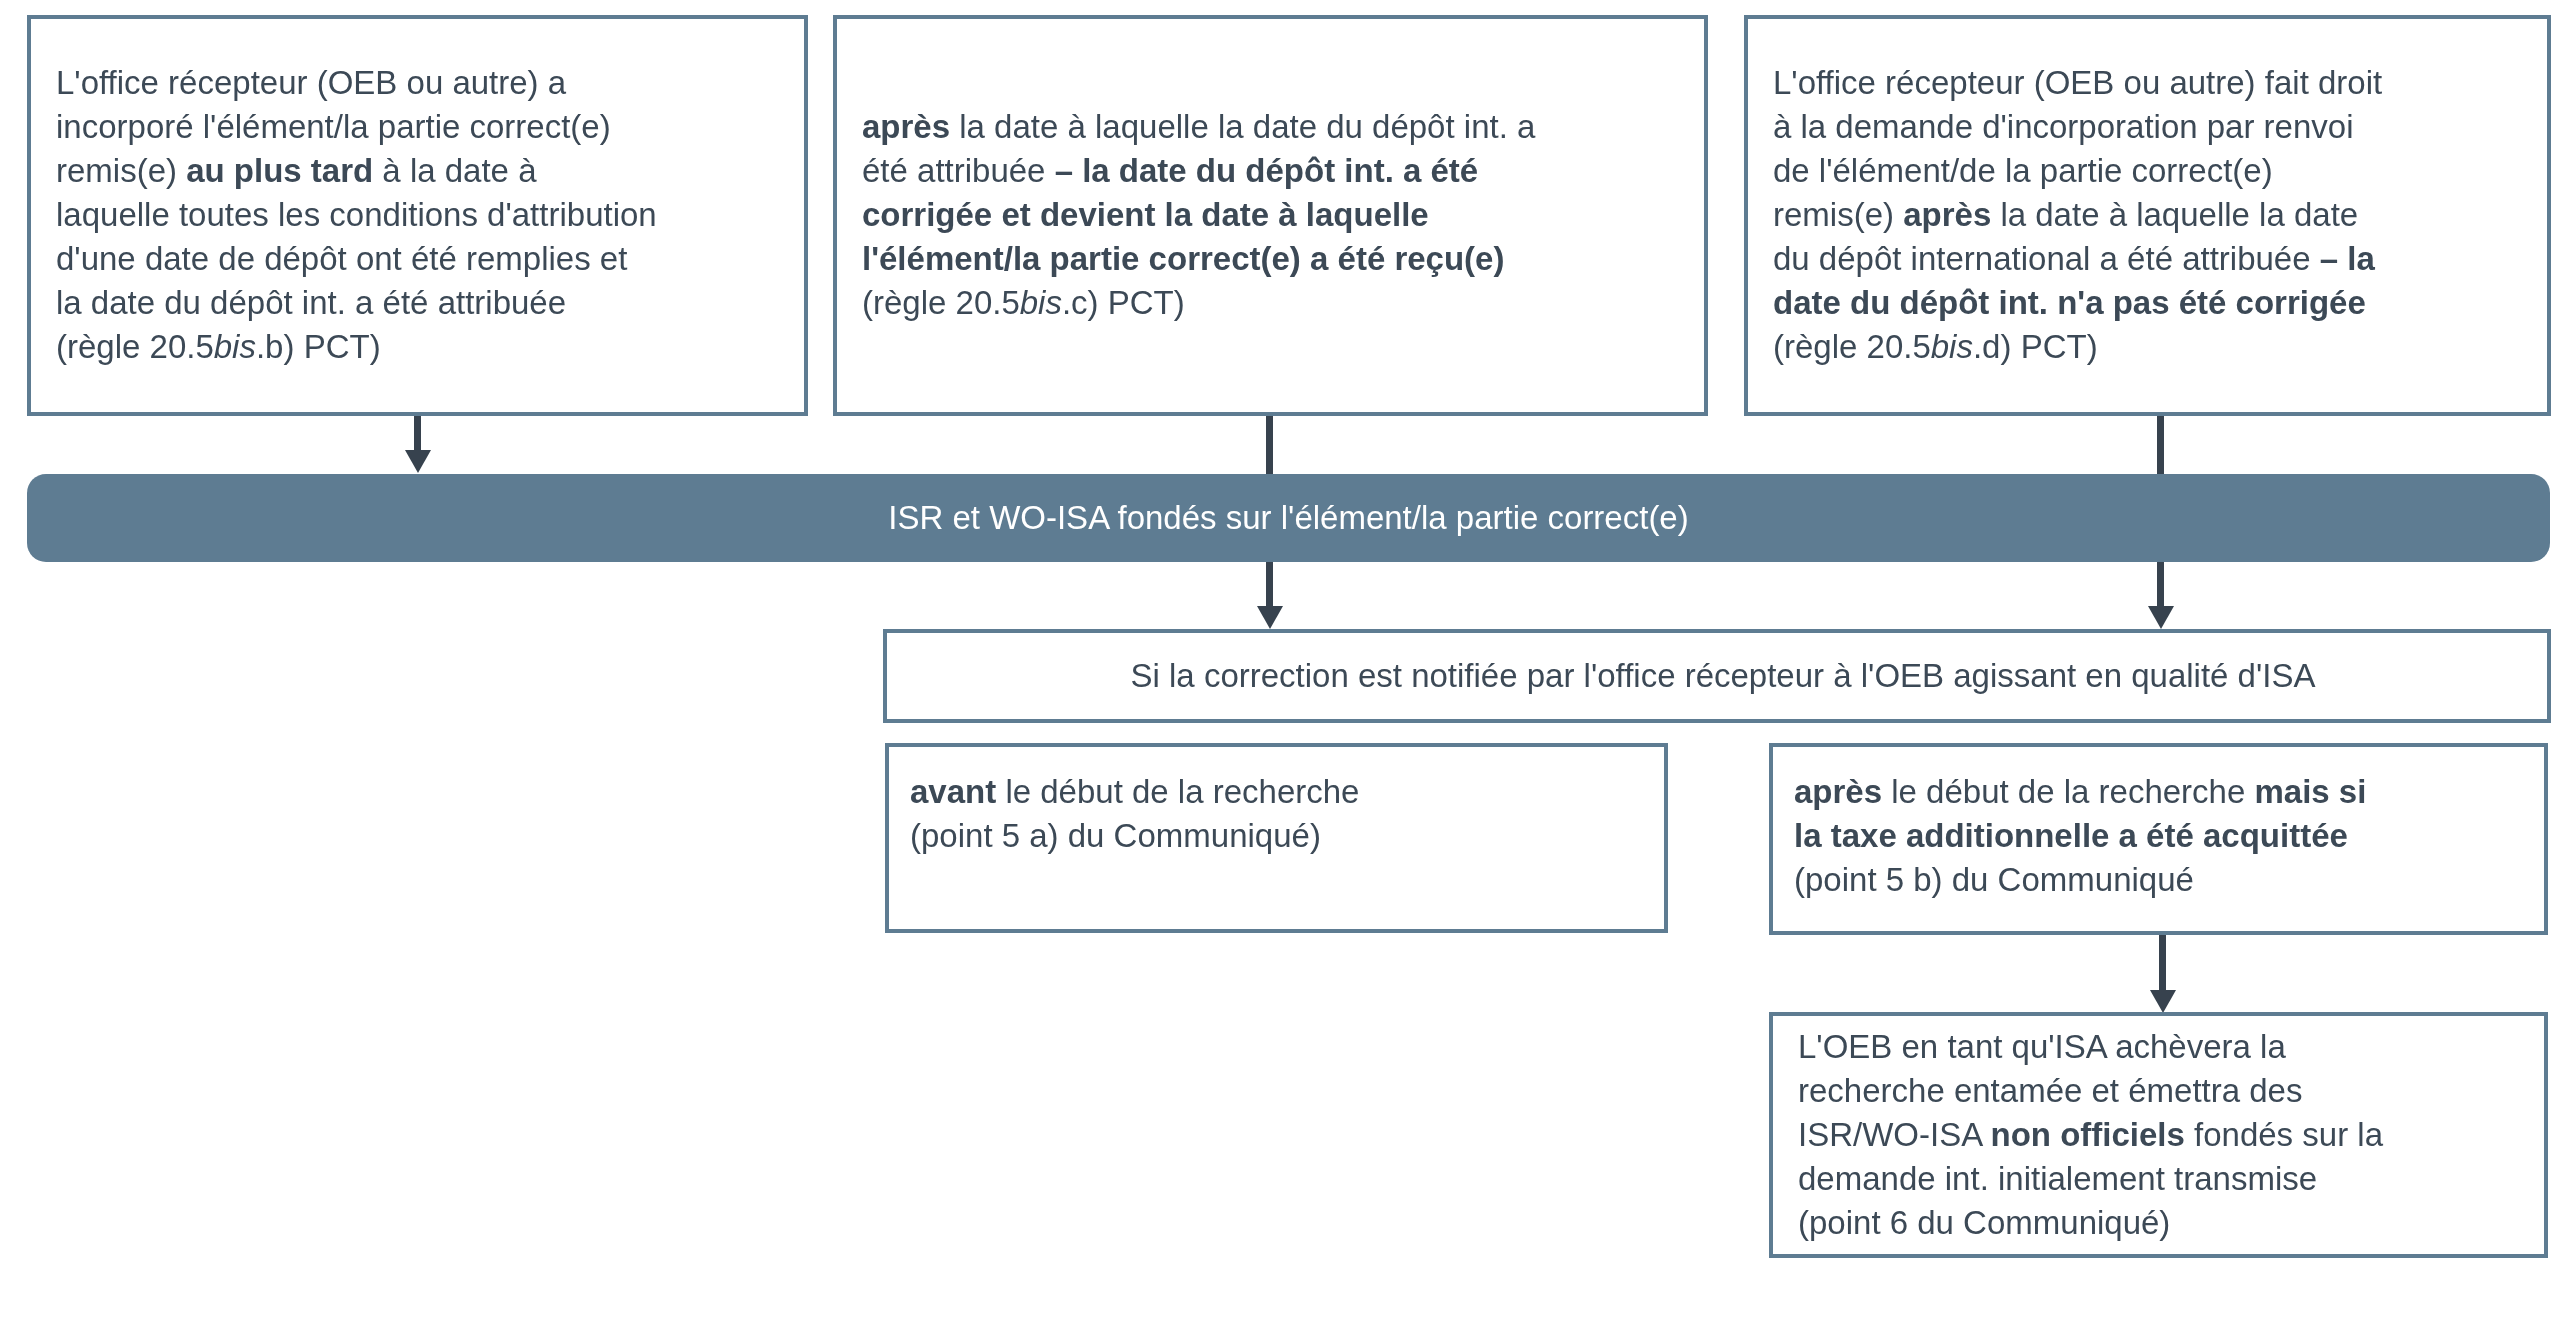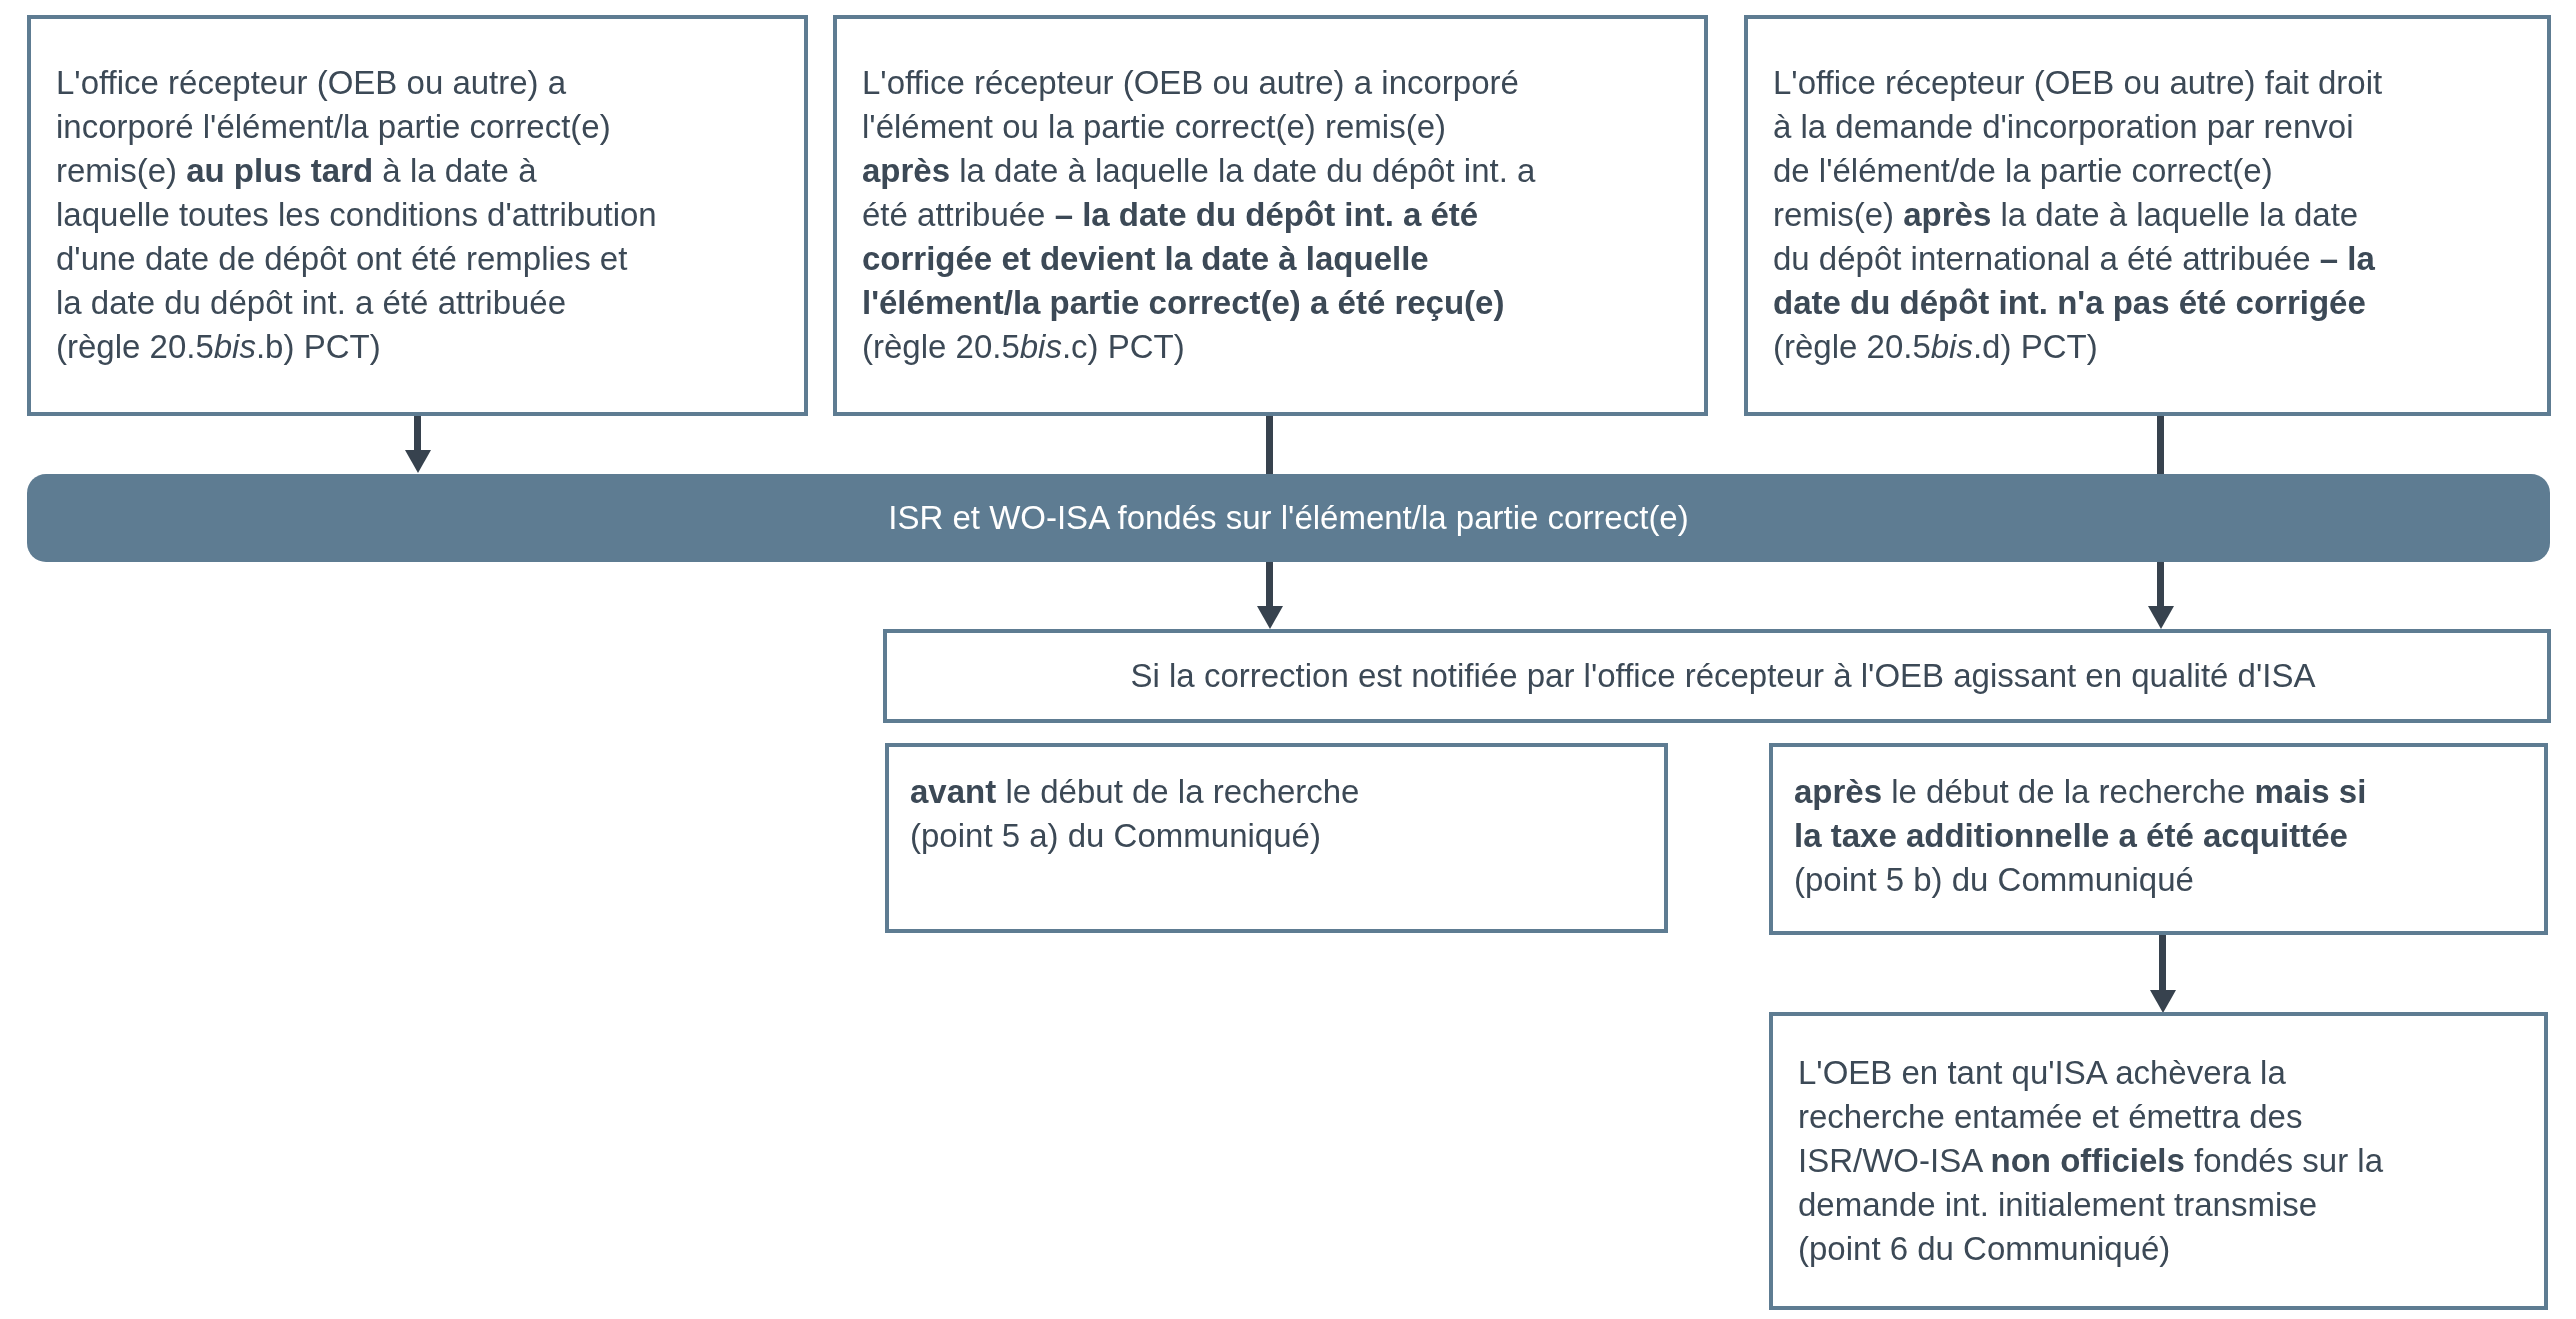--- a/index.html
+++ b/index.html
@@ -63,44 +63,42 @@
     border-right:13.6px solid transparent;
     border-top:23px solid var(--arrow);
   }
 
   #box-b{left:27px;top:14.6px;width:781px;height:401px;}
   #box-c{left:833px;top:14.6px;width:875px;height:401px;}
   #box-d{left:1744px;top:14.6px;width:807px;height:401px;}
   #condition-box{left:883px;top:629px;width:1668px;height:94px;}
   #branch-before-box{left:885px;top:743px;width:783px;height:190px;}
   #branch-after-box{left:1769px;top:743px;width:779px;height:192px;}
-  #result-box{left:1769px;top:1012px;width:779px;height:298px;}
+  #result-box{left:1769px;top:1012px;width:779px;height:246px;}
 
   #arrow-b{left:404px;top:415px;height:58px;}
   #arrow-c{left:1256px;top:415px;height:214px;}
   #arrow-d{left:2147px;top:415px;height:214px;}
   #arrow-result{left:2149px;top:935px;height:78px;}
 </style>
 </head>
 <body>
 
 <div class="node v-center pad" id="box-b">
   <div class="txt"><span>L'office récepteur (OEB ou autre) a
 incorporé l'élément/la partie correct(e)
 remis(e) </span><span class="b">au plus tard</span><span> à la date à
 laquelle toutes les conditions d'attribution
 d'une date de dépôt ont été remplies et
 la date du dépôt int. a été attribuée
 (règle 20.5</span><span class="i">bis</span><span>.b) PCT)</span></div>
 </div>
 
 <div class="node v-center pad" id="box-c">
-  <div class="txt"><span>L'office récepteur (OEB ou autre) a incorporé
-l'élément ou la partie correct(e) remis(e)
-</span><span class="b">après</span><span> la date à laquelle la date du dépôt int. a
+  <div class="txt"><span class="b">après</span><span> la date à laquelle la date du dépôt int. a
 été attribuée </span><span class="b">– la date du dépôt int. a été
 corrigée et devient la date à laquelle
 l'élément/la partie correct(e) a été reçu(e)</span><span>
 (règle 20.5</span><span class="i">bis</span><span>.c) PCT)</span></div>
 </div>
 
 <div class="node v-center pad" id="box-d">
   <div class="txt"><span>L'office récepteur (OEB ou autre) fait droit
 à la demande d'incorporation par renvoi
 de l'élément/de la partie correct(e)

